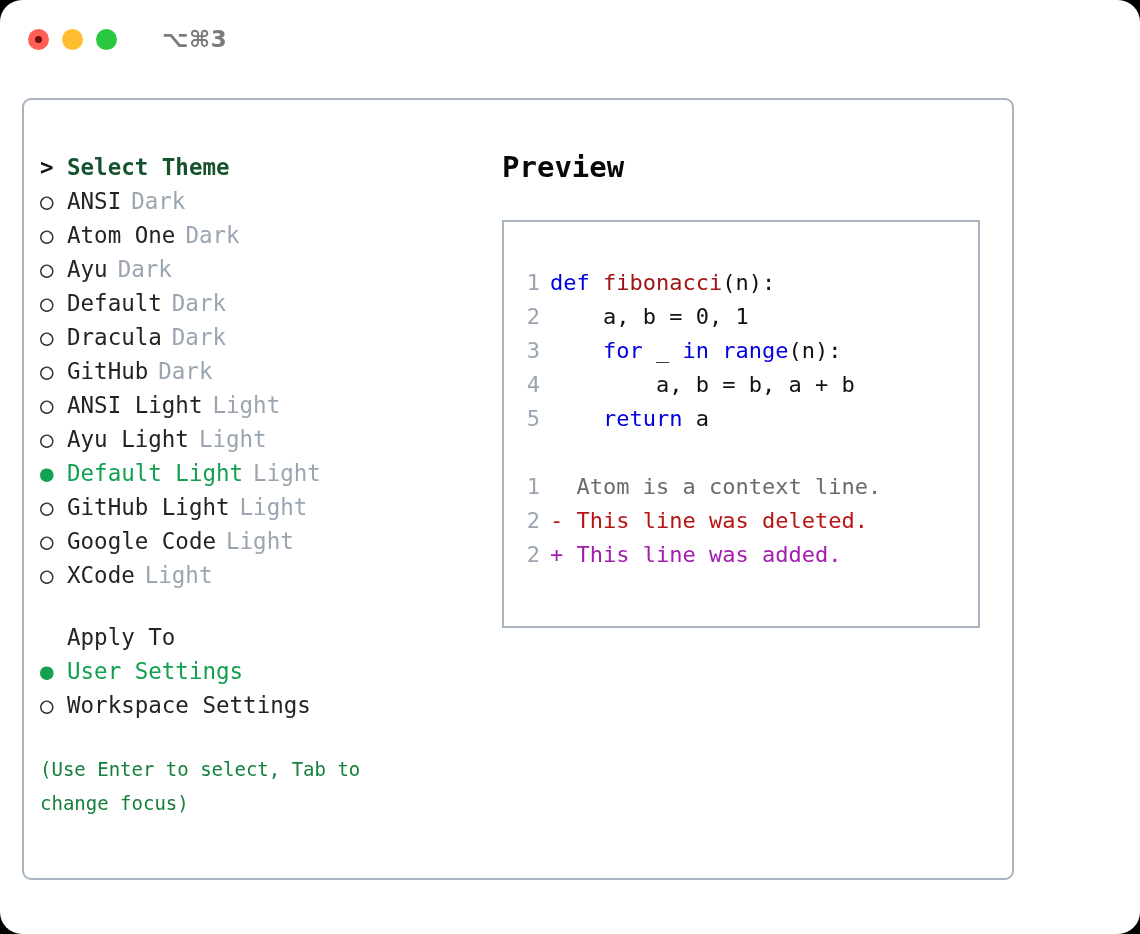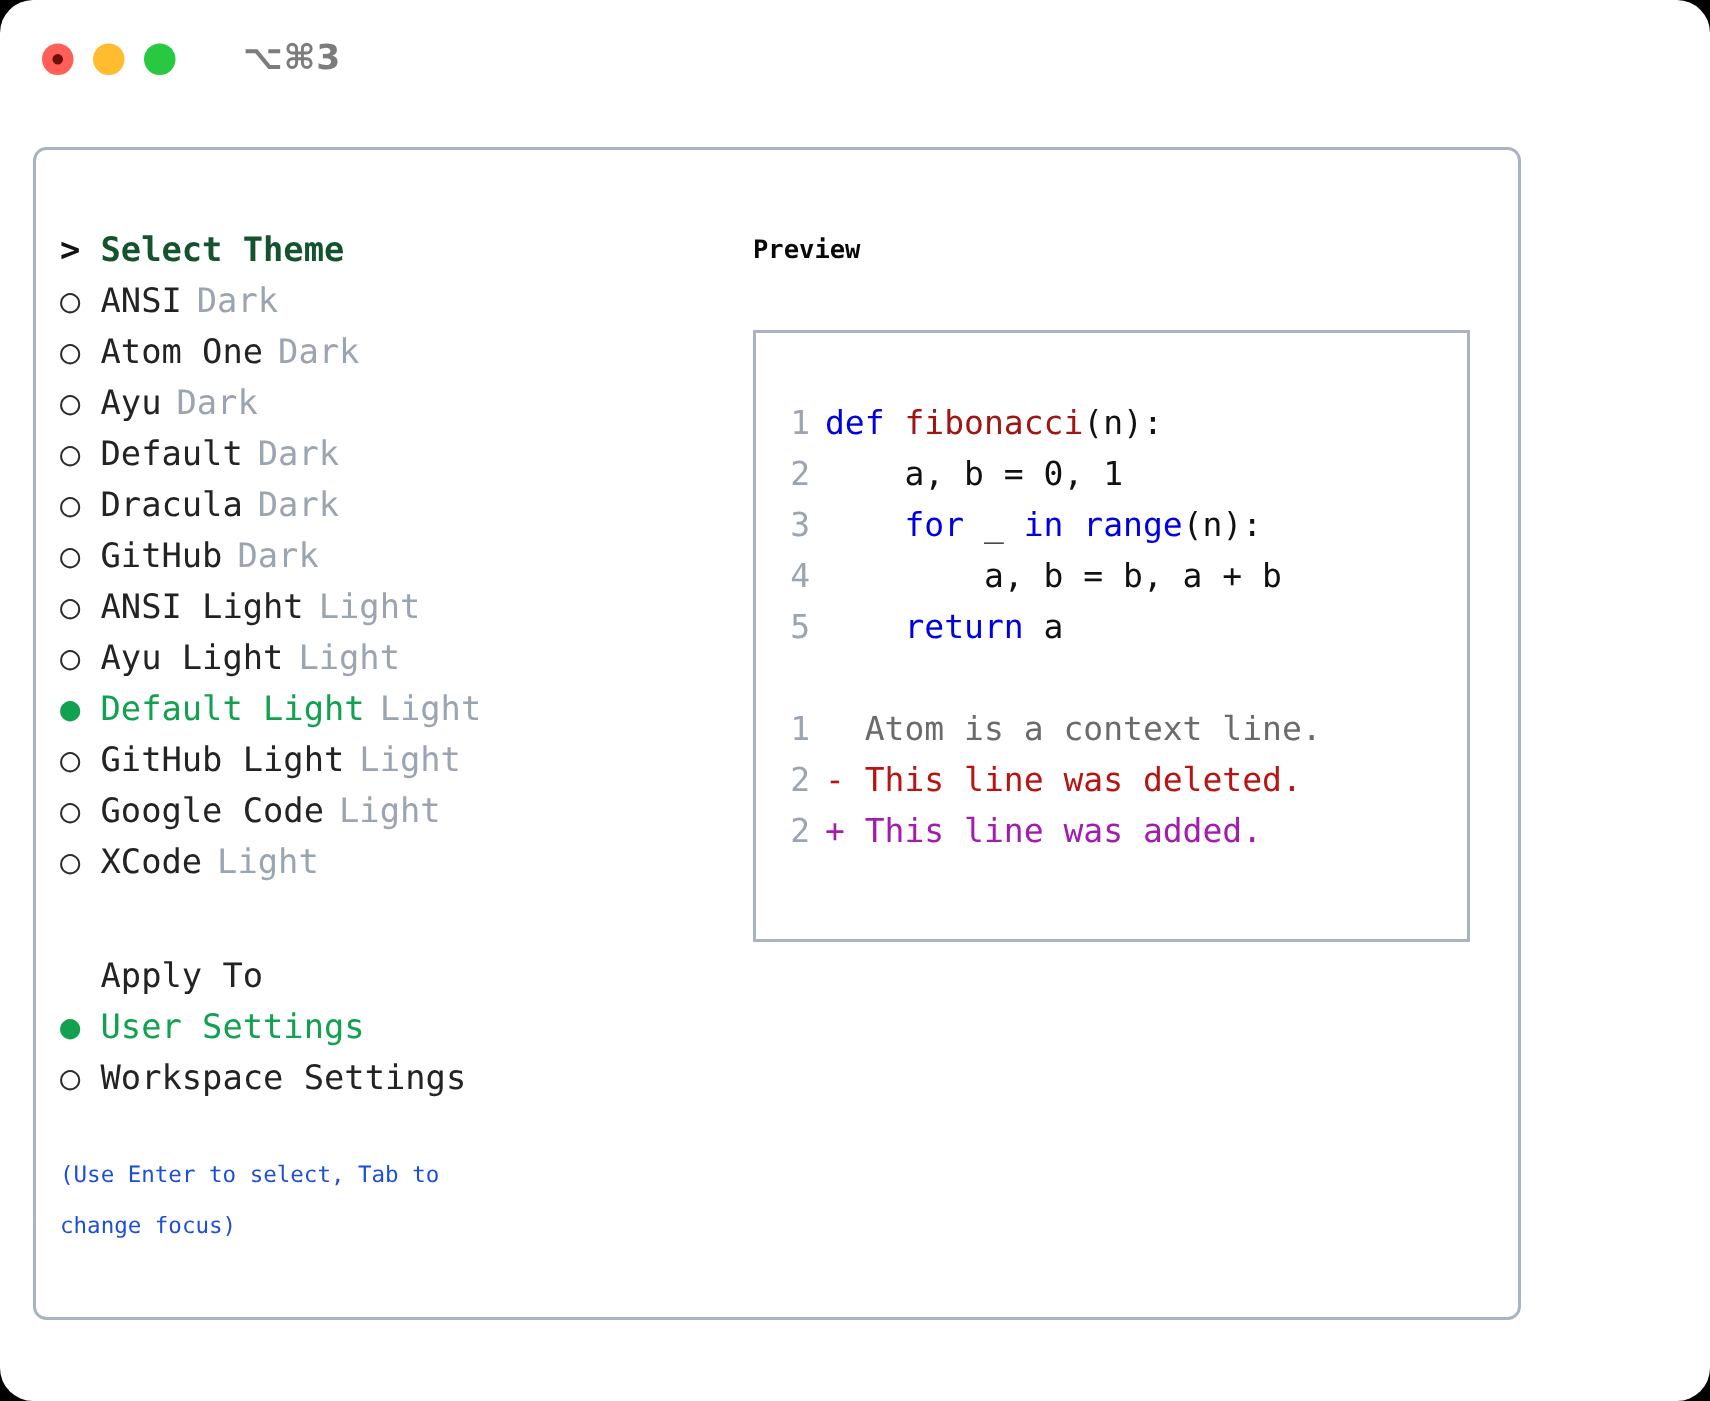--- a/index.html
+++ b/index.html
@@ -107,41 +107,41 @@
   .bullet.caret    { color: #111111; font-weight: bold; }
 
   .label        { color: #232323; }
   .label.header { color: #14532d; font-weight: bold; }
   .label.selected { color: #12a150; }
   .variant {
     color: #9aa5b1;
     margin-left: 10px;
   }
 
-  #apply-block { margin-top: 42px; }
+  #apply-block { margin-top: 28px; }
   #apply-header { padding-left: 0; }
 
   #hint {
     margin-top: 30px;
-    color: #1d4ed8;
-    font-size: 15px;
+    color: #15803d;
+    font-size: 19px;
     line-height: 34px;
     width: 400px;
     white-space: pre-wrap;
   }
 
   
   #right-col {
     position: absolute;
     left: 478px;
     top: 50px;
     width: 500px;
   }
   #preview-title {
-    font-size: 17px;
+    font-size: 29px;
     font-weight: bold;
     color: #080808;
     line-height: 34px;
   }
   #preview-box {
     margin-top: 36px;
     width: 478px;
     height: 408px;
     border: 2px solid #a9b4c2;
     box-sizing: border-box;

